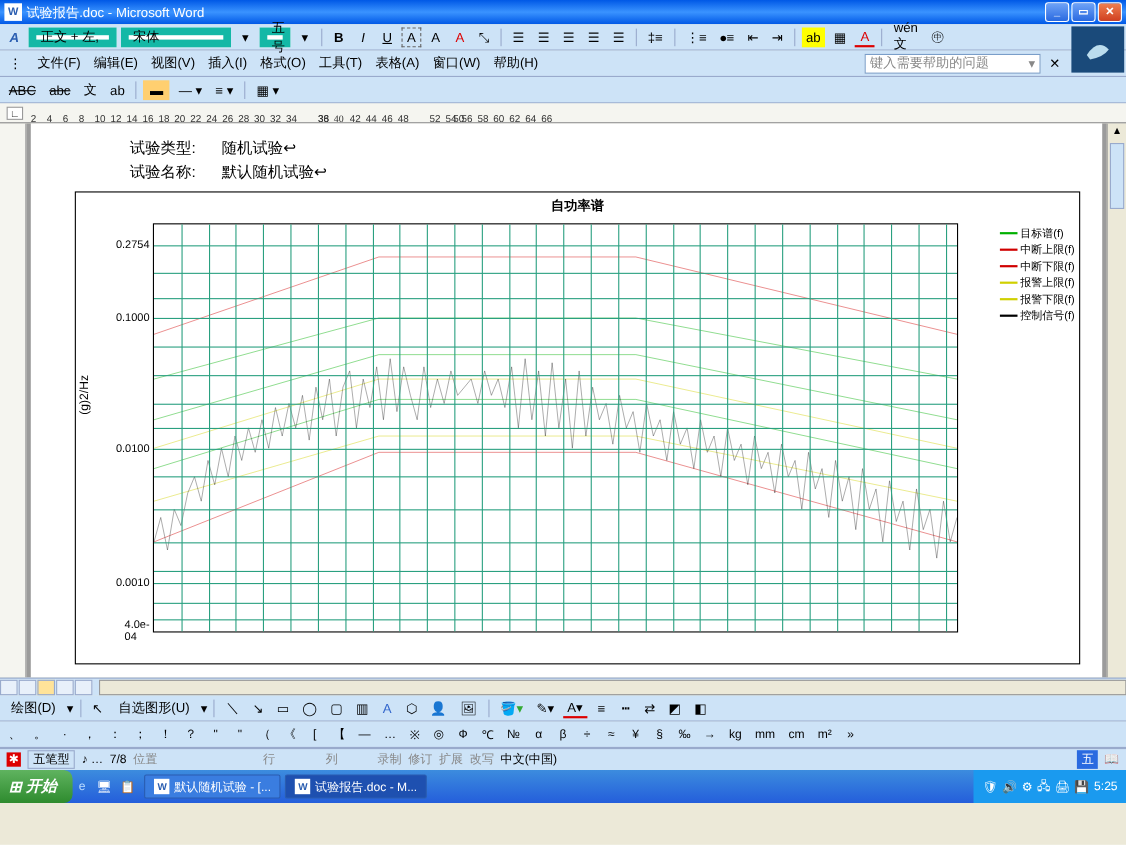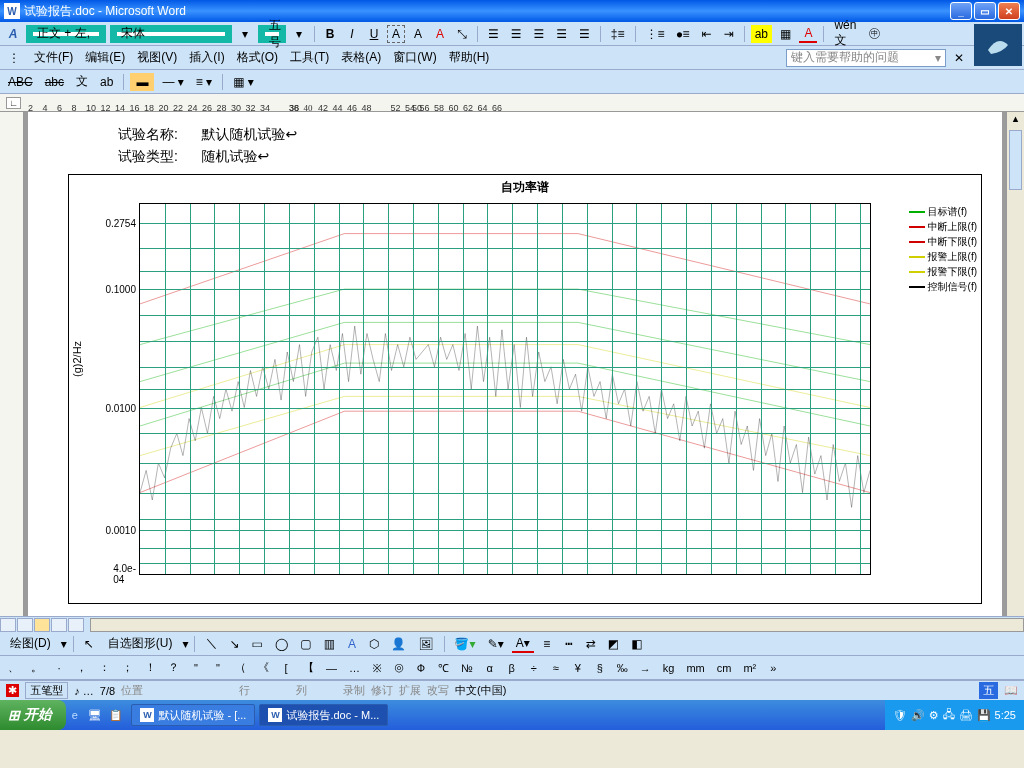--- a/index.html
+++ b/index.html
@@ -69,21 +69,21 @@
   <div class="winbtns">
     <div class="winbtn min">_</div>
     <div class="winbtn max">▭</div>
     <div class="winbtn close">✕</div>
   </div>
 </div>
 
 <div class="toolbar-row">
   <span class="tb-btn" style="color:#2a5db0;font-style:italic;font-weight:bold;">A</span>
   <span class="tb-sel" style="width:80px">正文 + 左,</span>
-  <span class="tb-sel" style="width:122px">宋体</span>
+  <span class="tb-sel" style="width:100px">宋体</span>
   <span class="tb-btn">▾</span>
   <span class="tb-sel" style="width:28px">五号</span>
   <span class="tb-btn">▾</span>
   <span class="tb-sep"></span>
   <span class="tb-btn bold">B</span>
   <span class="tb-btn italic">I</span>
   <span class="tb-btn underline">U</span>
   <span class="tb-btn" style="border:1px dashed #666;">A</span>
   <span class="tb-btn" style="color:#000;">A</span>
   <span class="tb-btn" style="color:#d00;">A</span>
@@ -174,26 +174,26 @@
       <span class="ruler-mark" style="left: 463px;">62</span>
       <span class="ruler-mark" style="left: 477.5px;">64</span>
       <span class="ruler-mark" style="left: 492px;">66</span>
     </span>
 </div>
 
 <div class="doc-area">
   <div class="vruler"></div>
   <div class="page">
     <div class="hdr-text">
+      <span class="hdr-lbl">试验类型:</span>
+      <span>随机试验</span>↩
+    </div>
+    <div class="hdr-text">
       <span class="hdr-lbl">试验名称:</span>
       <span>默认随机试验</span>↩
-    </div>
-    <div class="hdr-text">
-      <span class="hdr-lbl">试验类型:</span>
-      <span>随机试验</span>↩
     </div>
 
     <div class="chart-box">
       <div class="chart-title">自功率谱</div>
       <div class="y-label">(g)2/Hz</div>
       <div class="chart-plot" id="plotarea">
         <svg class="plot-svg" viewBox="0 0 100 100" preserveAspectRatio="none" id="plotsvg">
             <polyline points="0,27 28,8 60,8 100,27" fill="none" stroke="#d00000" stroke-width="0.4" vector-effect="non-scaling-stroke"></polyline>
             <polyline points="0,78 28,56 60,56 100,78" fill="none" stroke="#d00000" stroke-width="0.4" vector-effect="non-scaling-stroke"></polyline>
             <polyline points="0,38 28,23 60,23 100,38" fill="none" stroke="#00b000" stroke-width="0.4" vector-effect="non-scaling-stroke"></polyline>

